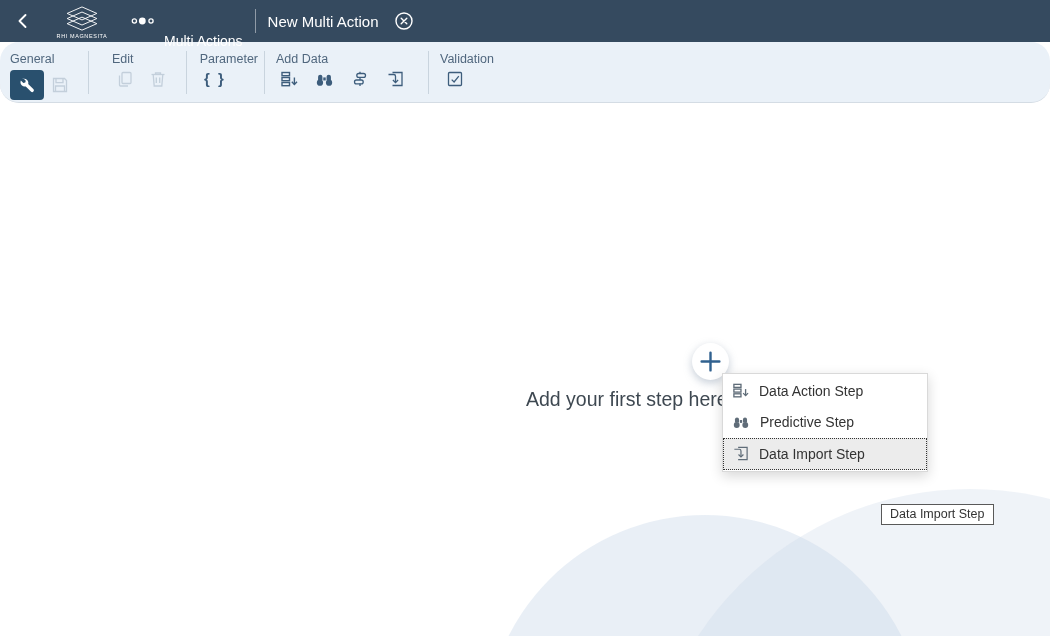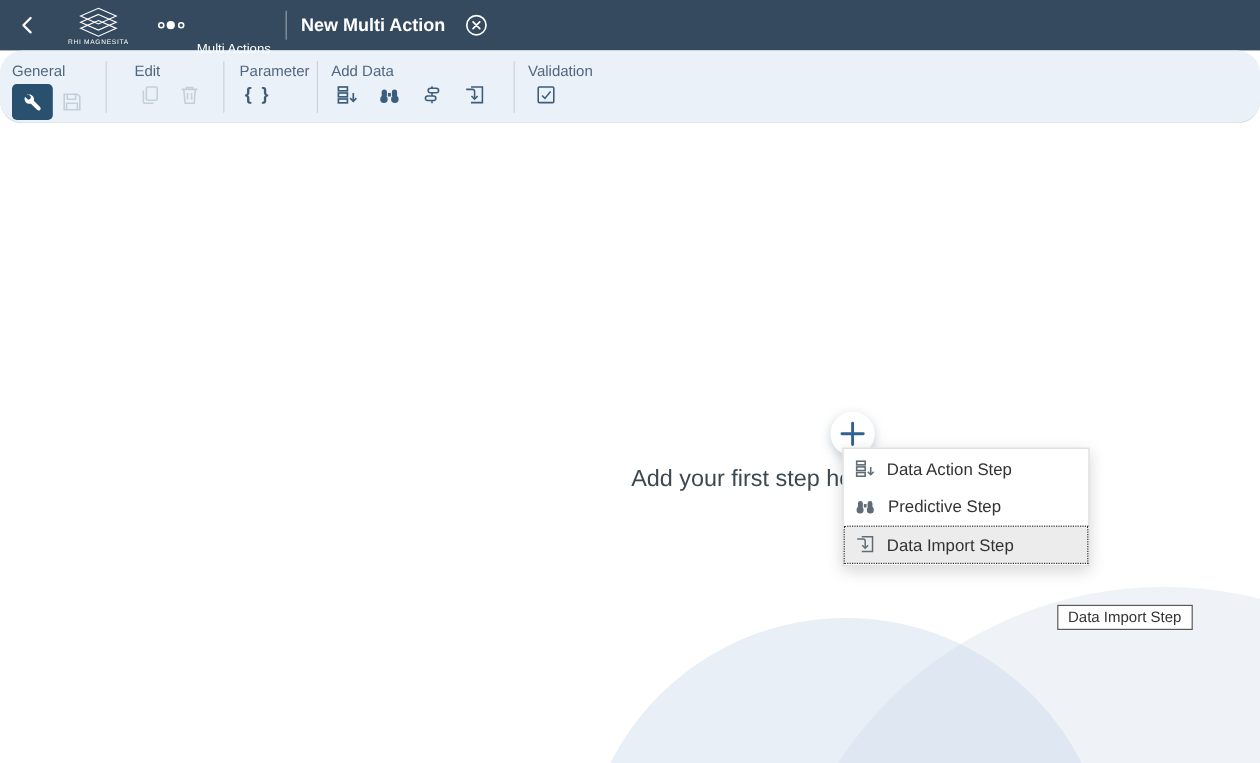--- a/index.html
+++ b/index.html
@@ -5,23 +5,23 @@
   * { margin:0; padding:0; box-sizing:border-box; }
   html,body { width:1050px; height:636px; overflow:hidden;
     font-family:"Liberation Sans", sans-serif; background:#fff; }
 
   
   .shell { height:42px; background:#354a5f; display:flex; align-items:center; color:#fff; }
   .back-btn { width:44px; height:42px; display:flex; align-items:center; justify-content:center; cursor:pointer; }
   .logo { width:76px; display:flex; flex-direction:column; align-items:center; margin-top:3px; }
   .logo-caption { font-size:5.5px; letter-spacing:.6px; margin-top:1px; white-space:nowrap; }
   .app-icon { margin-left:10px; display:flex; align-items:center; }
-  .app-title { font-size:11px; margin-left:8px; white-space:nowrap;margin-top:40px; }
+  .app-title { font-size:14px; margin-left:8px; white-space:nowrap;margin-top:40px; }
   .shell-divider { width:1px; height:24px; background:rgba(255,255,255,.45); margin:0 12px; }
-  .doc-title { font-size:15px; font-weight:bold; white-space:nowrap; }
+  .doc-title { font-size:15px; font-weight:normal; white-space:nowrap; }
   .close-btn { margin-left:16px; display:flex; align-items:center; justify-content:center; cursor:pointer; }
 
   
   .toolbar { height:61px; background:#eaf1f8; border-bottom:1px solid #d4dce4;
     display:flex; align-items:stretch; padding-left:10px;border-radius:19px; }
   .tgroup { display:flex; flex-direction:column; padding-top:10px; }
   .tgroup-label { font-size:12.5px; color:#50677e; margin-bottom:4px; white-space:nowrap; }
   .ticons { display:flex; align-items:center; gap:15px; }
   .tdiv { width:1px; background:#c9d4de; margin:9px 11px 8px 6px; }
   .tbtn { width:34px; height:30px; border-radius:4px; display:flex; align-items:center; justify-content:center; }
@@ -35,21 +35,21 @@
   .deco-circle { position:absolute; border-radius:50%; }
   .deco-a { left:485px; top:412px; width:440px; height:440px; background:rgba(201,216,233,.40); }
   .deco-b { left:645px; top:386px; width:650px; height:650px; background:rgba(201,216,233,.30); }
 
   .hint-text { position:absolute; left:526px; top:285px; font-size:19.5px; color:#3e4851; white-space:nowrap; z-index:1; }
 
   .plus-wrap { position:absolute; left:692px; top:240px; width:37px; height:37px; border-radius:50%;
     background:#fff; box-shadow:0 3px 9px rgba(110,130,155,.40);
     display:flex; align-items:center; justify-content:center; z-index:2; cursor:pointer; color:#30618f; }
 
-  .add-menu { position:absolute; left:702px; top:270px; width:206px; background:#fff;
+  .add-menu { position:absolute; left:722px; top:270px; width:206px; background:#fff;
     border:1px solid #d9d9d9; box-shadow:0 4px 12px rgba(0,0,0,.16); padding:1px 0; z-index:3; }
   .menu-item { height:31.5px; display:flex; align-items:center; gap:10px; padding-left:9px;
     font-size:14px; color:#333; cursor:pointer; }
   .menu-item .micon { color:#5f6c78; display:flex; align-items:center; }
   .menu-item.highlighted { background:#ececec; outline:1px dotted #333; outline-offset:-1px; }
 
   .tooltip { position:absolute; left:881px; top:401px; background:#fff; border:1px solid #595959;
     font-size:12.5px; color:#333; padding:2px 8px 3px 8px; white-space:nowrap; z-index:3; }
 </style>
 </head>

